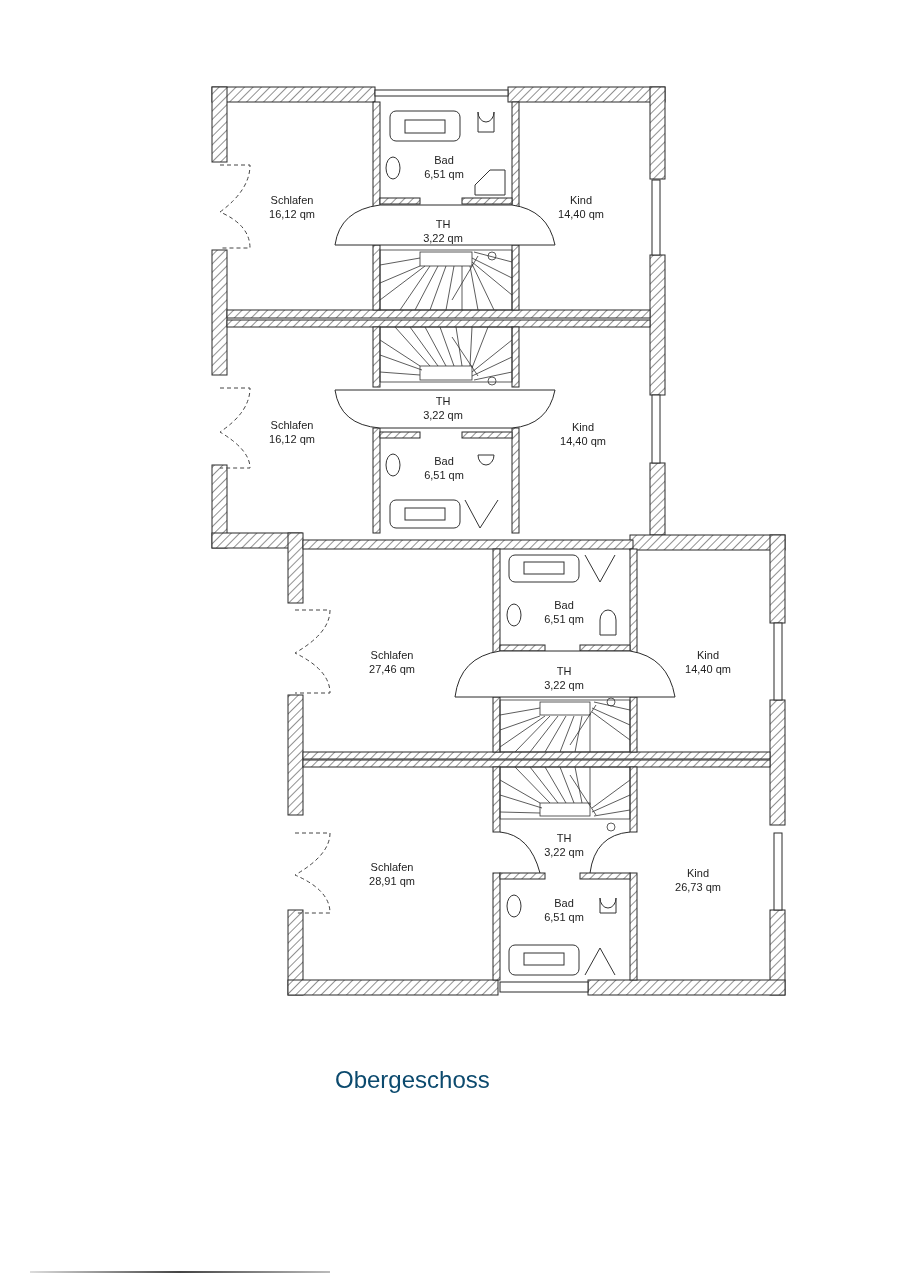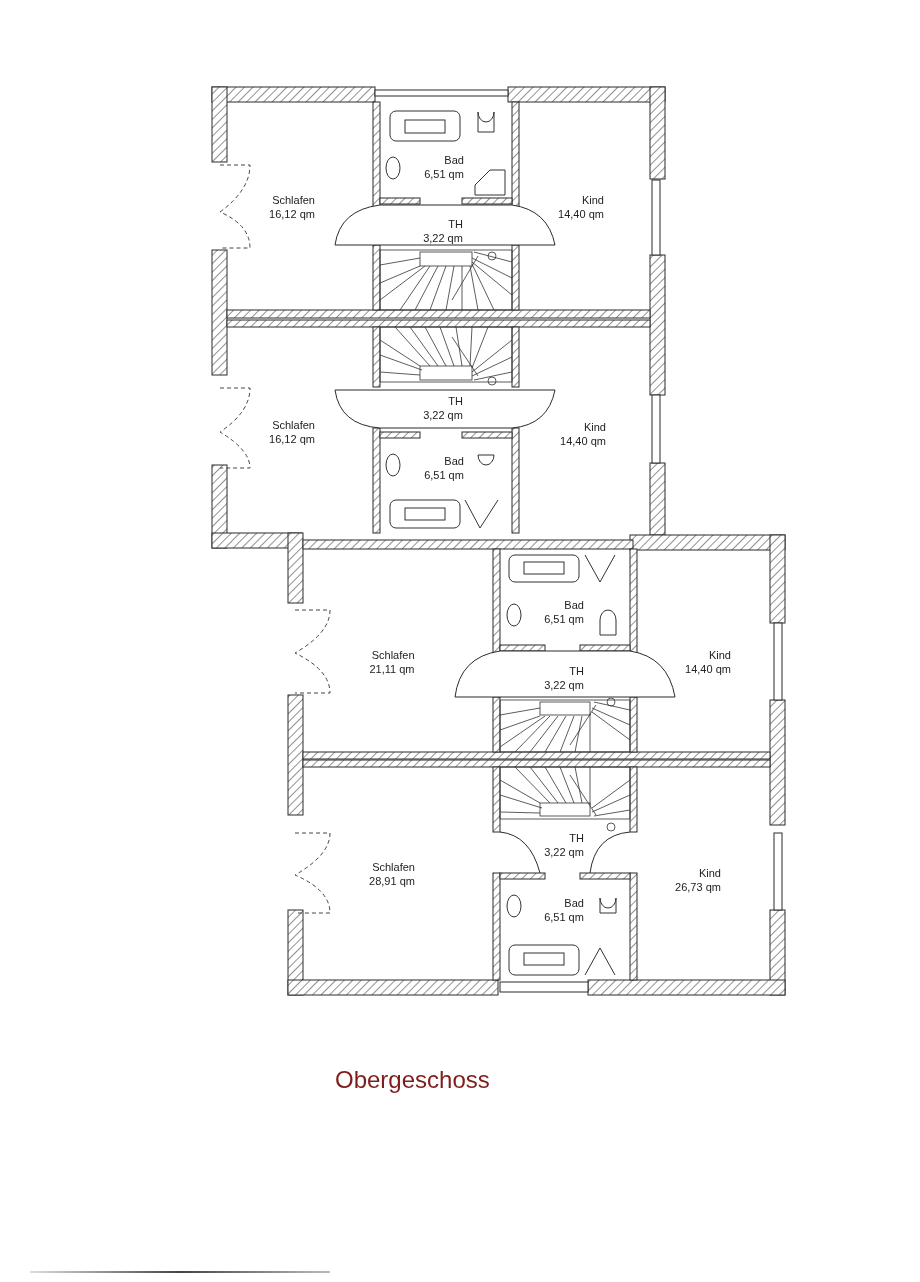--- a/index.html
+++ b/index.html
@@ -1,20 +1,20 @@
 <!DOCTYPE html>
 <html><head>
 <meta charset="utf-8">
 <style>
   html, body { margin: 0; padding: 0; background: #ffffff; }
   body { width: 920px; height: 1282px; position: relative; overflow: hidden; font-family: "Liberation Sans", sans-serif; }
   #plan { position: absolute; left: 0; top: 0; width: 920px; height: 1282px; }
   .room-label { position: absolute; text-align: center; font-size: 11px; line-height: 14px; color: #222; transform: translate(-50%, -50%); white-space: nowrap; }
-  .room-label .name, .room-label .area { display: block; text-align: right; }
-  .caption { position: absolute; left: 335px; top: 1066px; font-size: 24px; color: #7f1d1d; }
+  .room-label .name, .room-label .area { display: block; }
+  .caption { position: absolute; left: 335px; top: 1066px; font-size: 24px; color: #0c4a6e; }
   .scan-line { position: absolute; left: 30px; top: 1271px; width: 300px; height: 2px; background: linear-gradient(90deg, #ddd, #444 50%, #bbb); }
 </style>
 </head>
 <body>
 
 <svg id="plan" viewBox="0 0 920 1282" xmlns="http://www.w3.org/2000/svg">
   <defs>
     <pattern id="hatch" patternUnits="userSpaceOnUse" width="6" height="6" patternTransform="rotate(45)">
       <rect width="6" height="6" fill="#fff"></rect>
       <line x1="0" y1="0" x2="0" y2="6" stroke="#555" stroke-width="1.3"></line>
@@ -193,21 +193,21 @@
     </div>
   <div class="room-label" style="left:583px;top:434px;">
       <span class="name">Kind</span>
       <span class="area">14,40 qm</span>
     </div>
 </div>
 
 <div>
   <div class="room-label" style="left:392px;top:662px;">
       <span class="name">Schlafen</span>
-      <span class="area">21,11 qm</span>
+      <span class="area">27,46 qm</span>
     </div>
   <div class="room-label" style="left:564px;top:612px;">
       <span class="name">Bad</span>
       <span class="area">6,51 qm</span>
     </div>
   <div class="room-label" style="left:564px;top:678px;">
       <span class="name">TH</span>
       <span class="area">3,22 qm</span>
     </div>
   <div class="room-label" style="left:708px;top:662px;">

